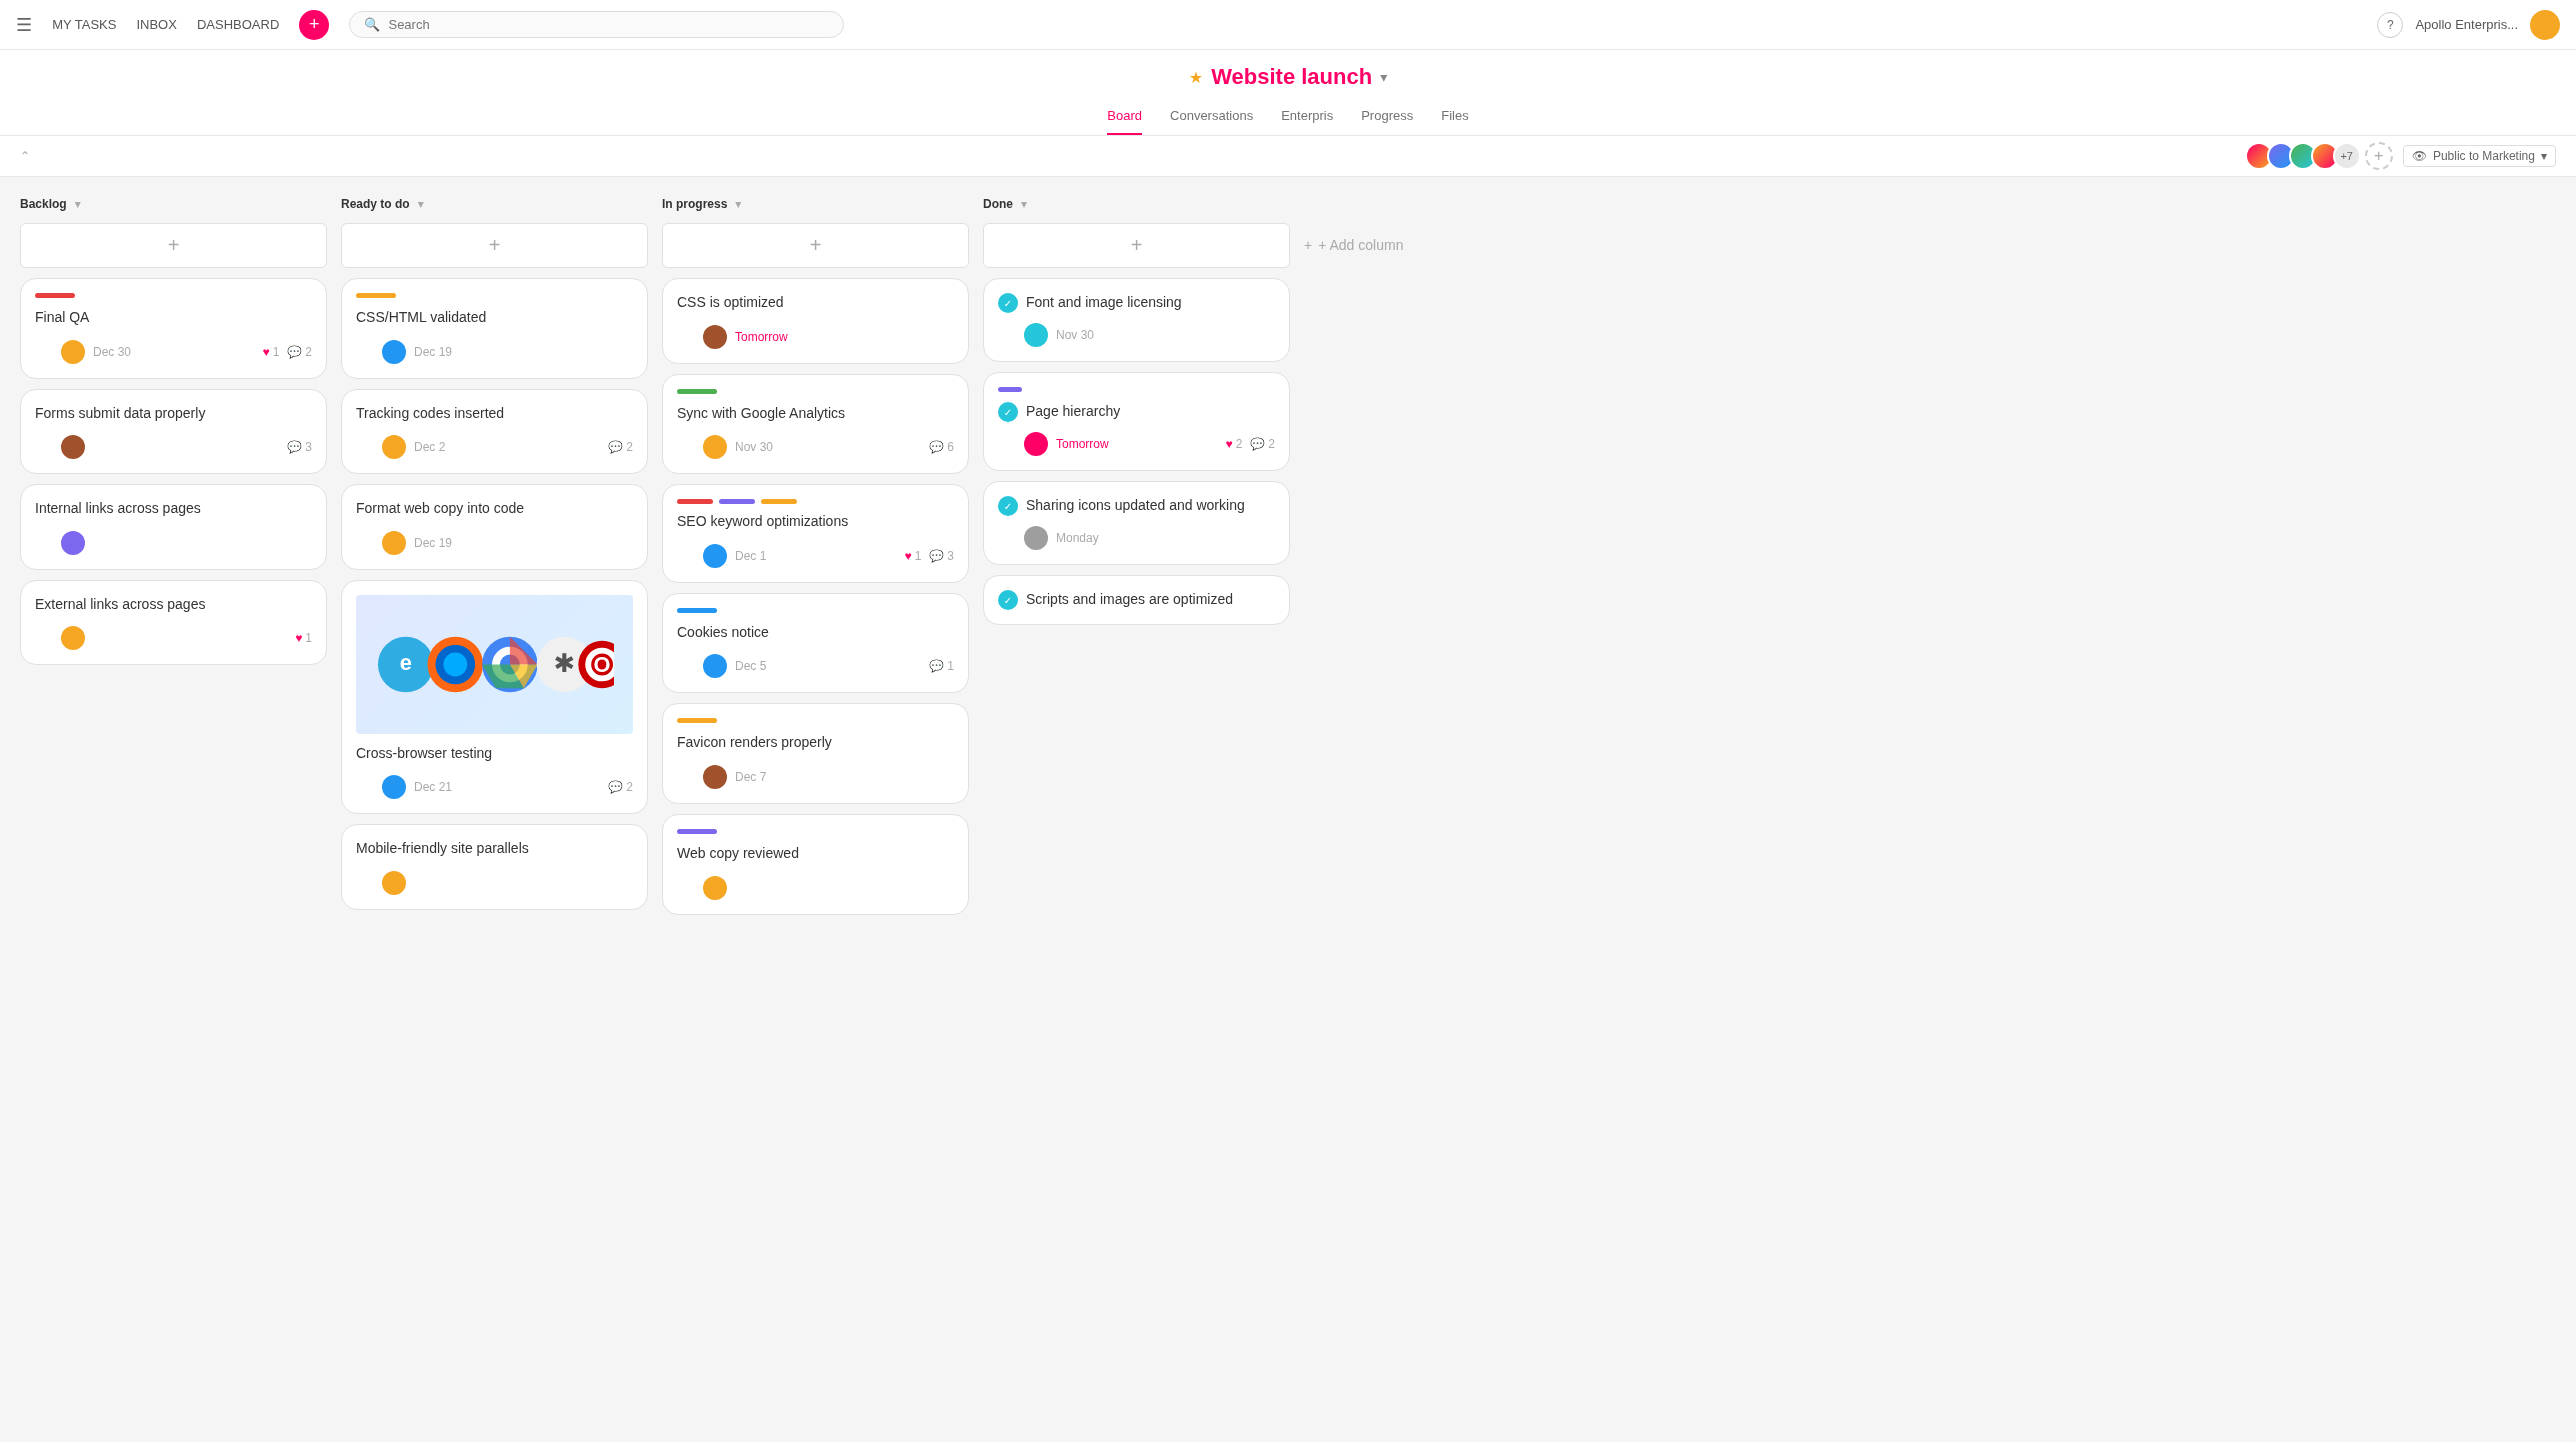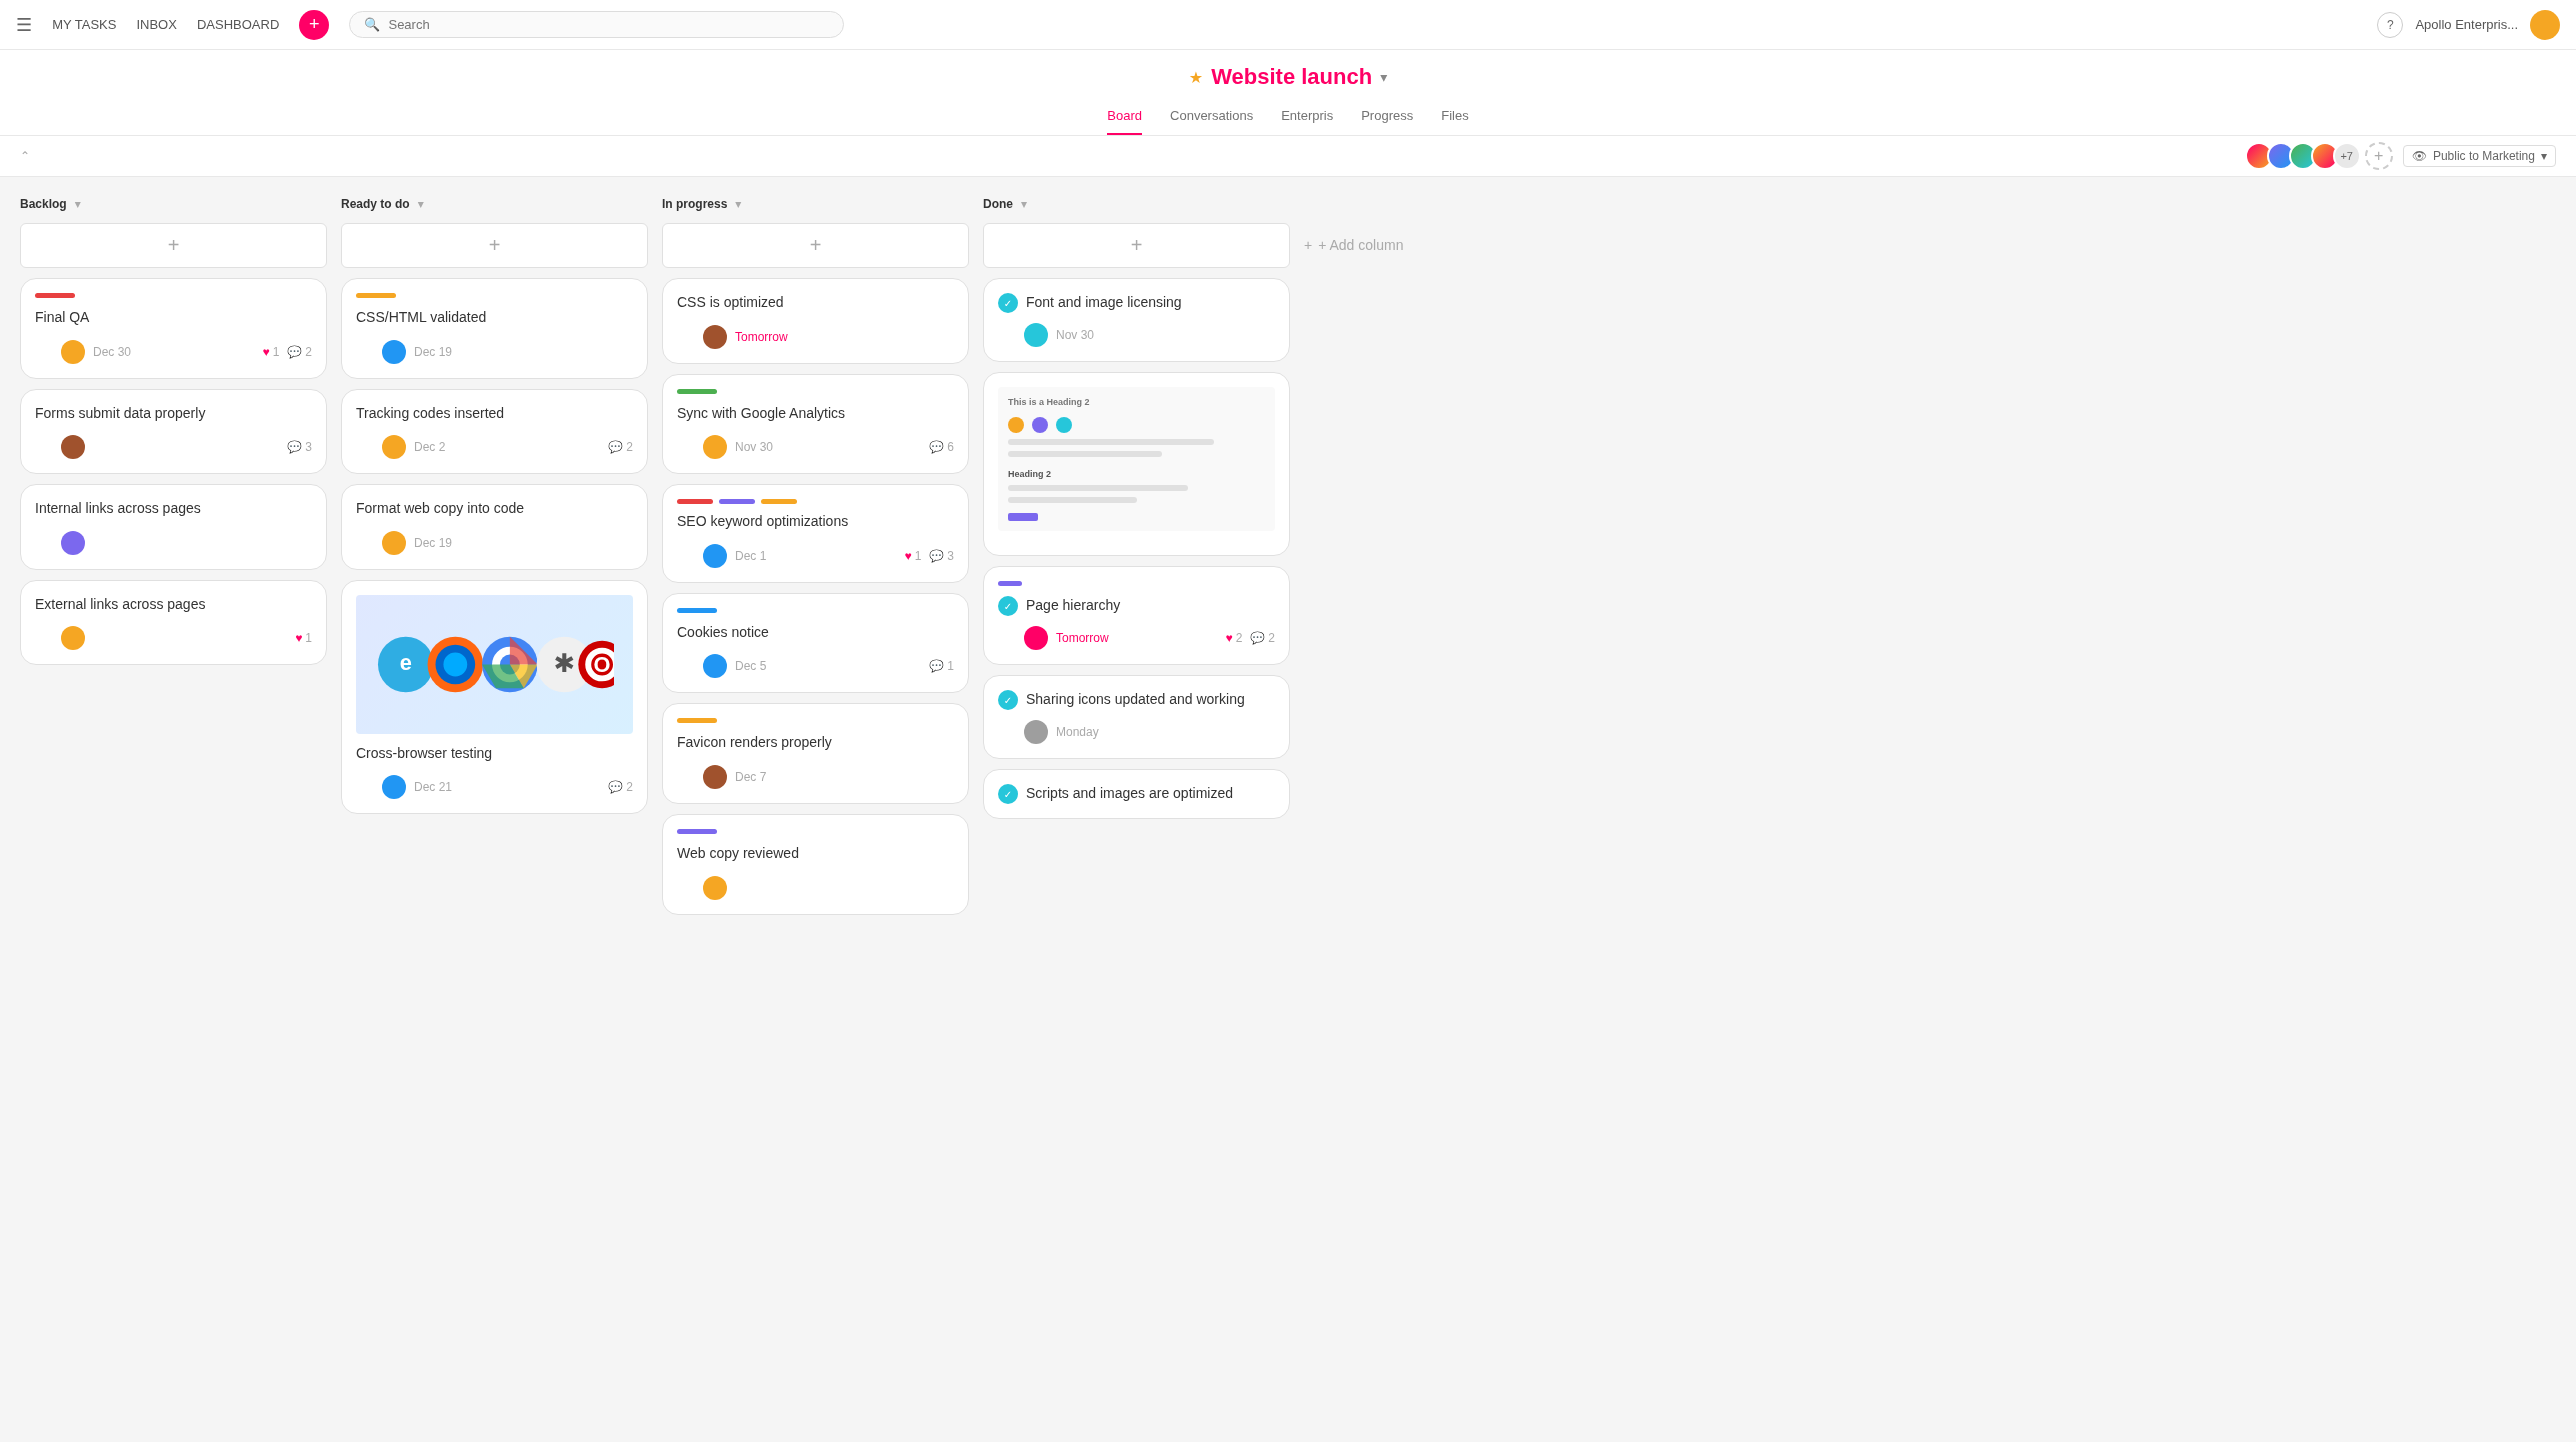--- a/index.html
+++ b/index.html
@@ -296,20 +296,28 @@
         <div class="card-footer-left">
           <div class="card-avatar av-blue"></div>
           <span class="card-date">Dec 21</span>
         </div>
         <div class="card-meta">
           <span class="card-stat"><span class="icon-comment">💬</span> 2</span>
         </div>
       </div>
     </div>
 
+    <div class="card">
+      <div class="card-title">Mobile-friendly site parallels</div>
+      <div class="card-footer">
+        <div class="card-footer-left">
+          <div class="card-avatar av-orange"></div>
+        </div>
+      </div>
+    </div>
   </div>
 
   <div class="column">
     <div class="column-header">
       <span class="column-title">In progress</span>
       <span class="column-chevron">▾</span>
     </div>
     <div class="add-card-btn">+</div>
 
     <div class="card">
@@ -405,38 +413,20 @@
       </div>
       <div style="height:10px;"></div>
       <div class="card-footer">
         <div class="card-footer-left">
           <div class="card-avatar av-teal"></div>
           <span class="card-date">Nov 30</span>
         </div>
       </div>
     </div>
 
-    <div class="card">
-      <div class="design-preview">
-        <div style="font-size:9px; color:#777; font-weight:600; margin-bottom:4px;">This is a Heading 2</div>
-        <div class="design-row">
-          <div class="design-avatar-small" style="background:#f5a623;"></div>
-          <div class="design-avatar-small" style="background:#7b68ee;"></div>
-          <div class="design-avatar-small" style="background:#26c6da;"></div>
-        </div>
-        <div class="design-line" style="width:80%;"></div>
-        <div class="design-line" style="width:60%;"></div>
-        <div style="margin-top:6px; font-size:9px; font-weight:600; color:#555;">Heading 2</div>
-        <div class="design-line" style="width:70%;"></div>
-        <div class="design-line" style="width:50%;"></div>
-        <div style="margin-top:4px;">
-          <div class="design-btn-small" style="background:#7b68ee;"></div>
-        </div>
-      </div>
-    </div>
 
     <div class="card">
       <div class="done-tag"></div>
       <div class="inline-title">
         <div class="done-icon">✓</div>
         <span class="card-title" style="margin:0;">Page hierarchy</span>
       </div>
       <div style="height:10px;"></div>
       <div class="card-footer">
         <div class="card-footer-left">

